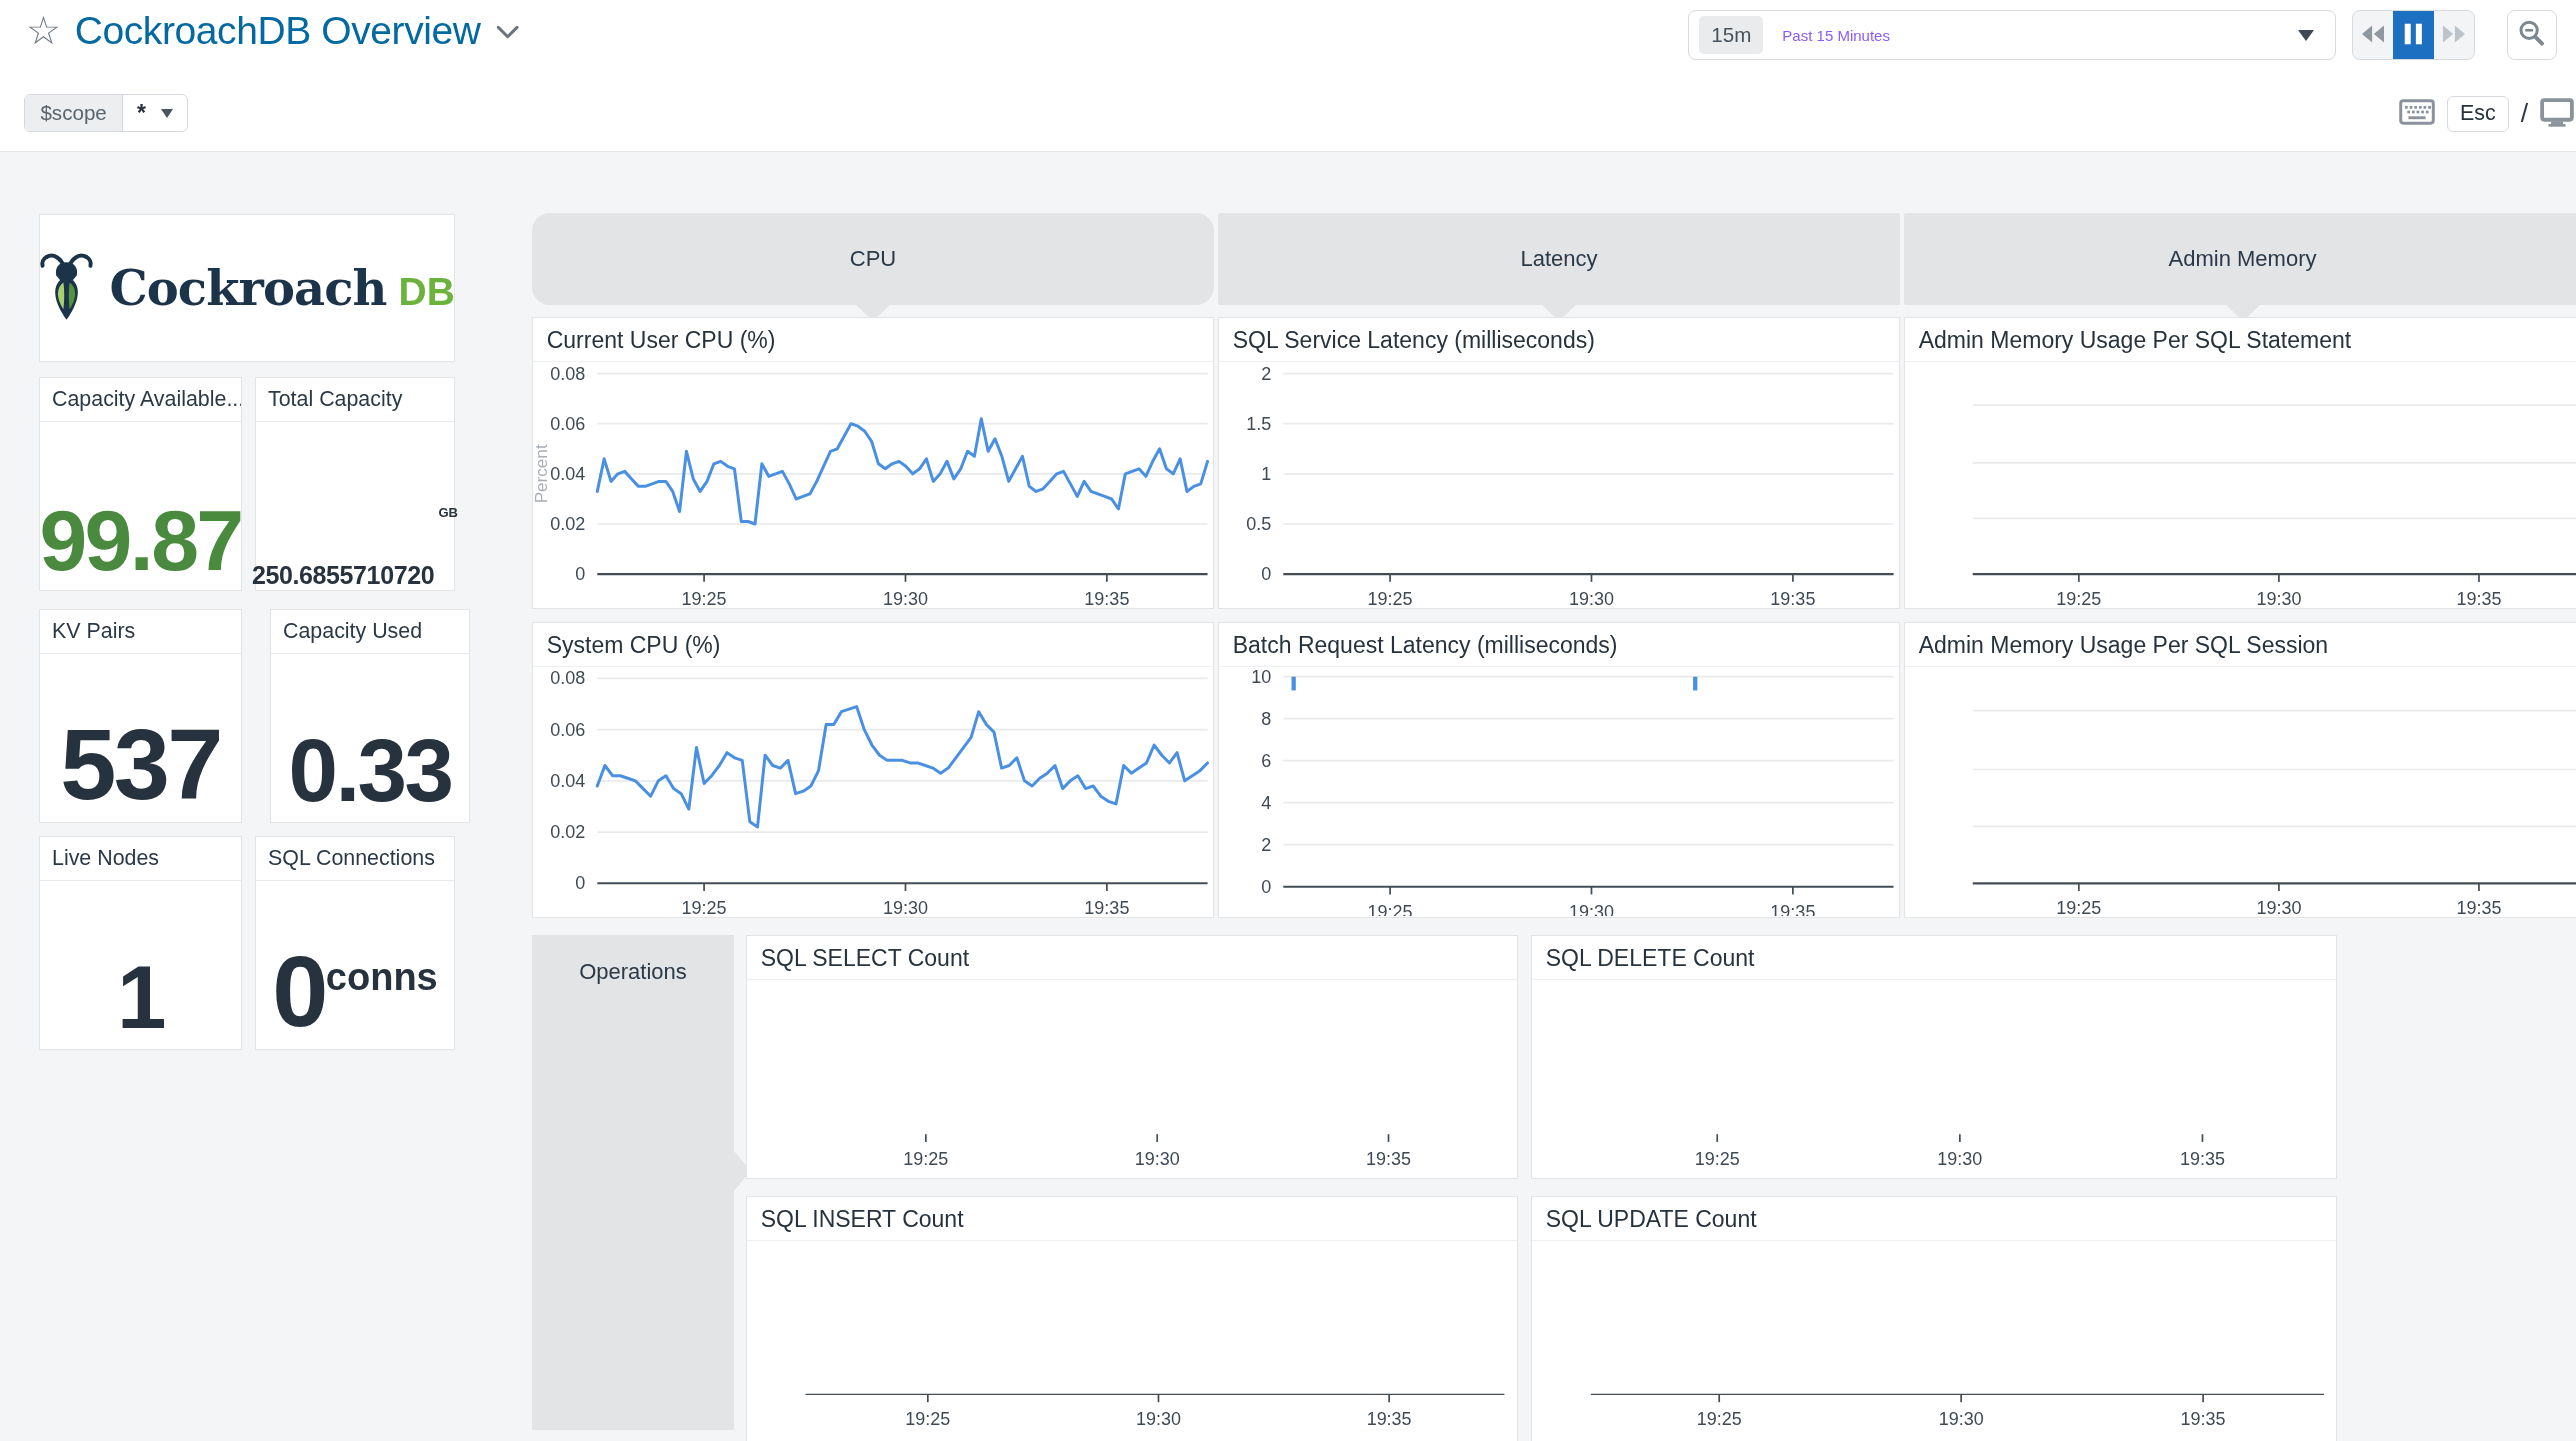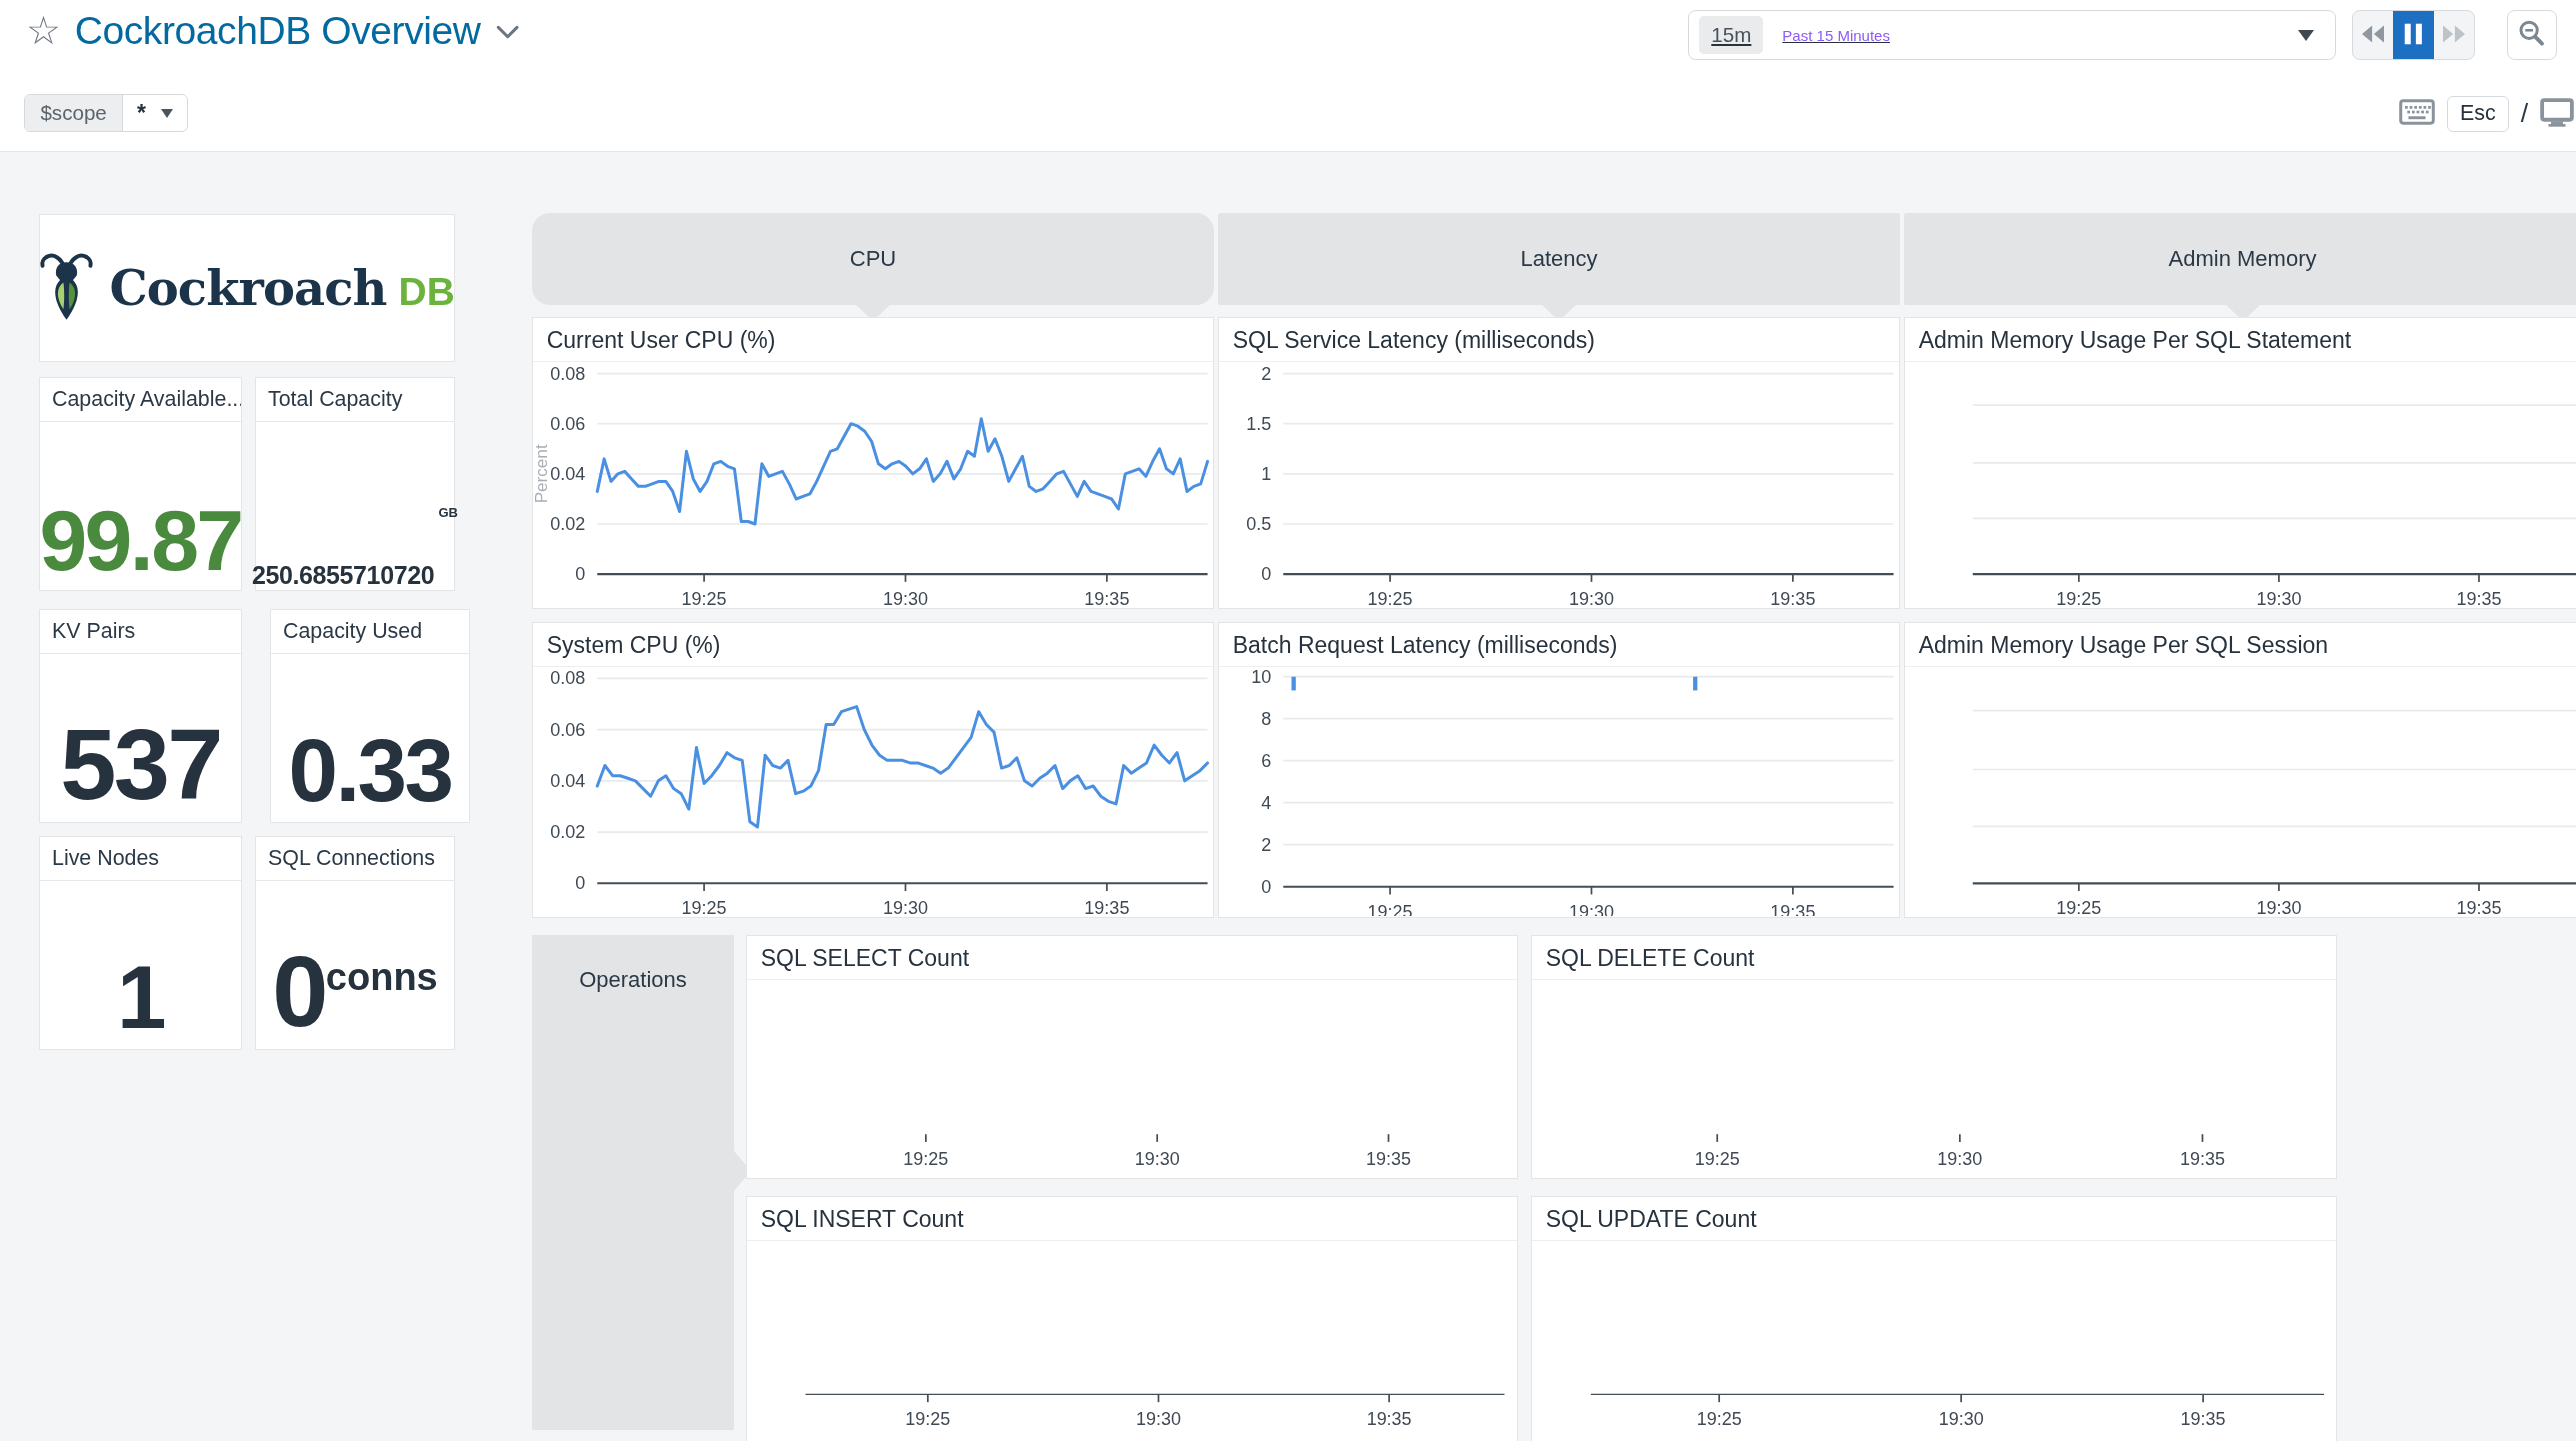--- a/index.html
+++ b/index.html
@@ -9,21 +9,21 @@
   
   .topbar{position:absolute;left:0;top:0;width:2576px;height:152px;background:#ffffff;
           border-bottom:1.7px solid #e4e6e8;box-sizing:border-box;}
   .title-row{position:absolute;left:26px;top:8.6px;display:flex;align-items:center;gap:13.7px;}
   .star{font-size:39px;line-height:1;color:#6f7983;}
   .page-title{margin:0;font-size:39px;font-weight:500;color:#0369a1;letter-spacing:-0.4px;}
   .chev{margin-top:6.9px;}
 
   .time-combo{position:absolute;left:1688px;top:10.3px;width:648px;height:50px;background:#fff;
               border:1.7px solid #d6dade;border-radius:7.7px;display:flex;align-items:center;
-              box-sizing:border-box;cursor:pointer;text-decoration:underline;}
+              box-sizing:border-box;cursor:pointer;}
   .time-badge{background:#e9ebed;border-radius:5.1px;padding:6.9px 12px;margin-left:10.3px;
               font-size:20.6px;color:#48525b;}
   .time-label{margin-left:19px;font-size:15px;color:#8b5cf6;}
   .caret{width:0;height:0;border-left:8.6px solid transparent;border-right:8.6px solid transparent;
          border-top:11px solid #3f4954;}
   .time-combo .caret{margin-left:auto;margin-right:20.6px;}
 
   .btn-group{position:absolute;left:2352px;top:10.3px;width:123px;height:50px;background:#f3f4f5;
              border:1.7px solid #d6dade;border-radius:7.7px;display:flex;overflow:hidden;box-sizing:border-box;}
   .pb{flex:1;display:flex;align-items:center;justify-content:center;background:transparent;
@@ -68,21 +68,21 @@
 
   
   .group-hdr{position:absolute;background:#e3e4e6;border-radius:2.6px;display:flex;align-items:center;
              justify-content:center;font-size:22px;color:#2b3947;cursor:move;}
   .group-hdr .ptr{position:absolute;left:50%;bottom:-16.3px;margin-left:-18px;width:0;height:0;
                   border-left:18px solid transparent;border-right:18px solid transparent;
                   border-top:17px solid #e3e4e6;}
 
   .ops{position:absolute;left:532px;top:935px;width:202px;height:495px;background:#e3e4e6;
        font-size:22px;color:#2b3947;text-align:center;cursor:move;}
-  .ops-label{padding-top:32px;}
+  .ops-label{padding-top:24px;}
   .ops .ptr{position:absolute;right:-17px;top:216px;width:0;height:0;border-top:20px solid transparent;
             border-bottom:20px solid transparent;border-left:17px solid #e3e4e6;}
 
   
   .ct{margin:0;height:43px;line-height:45px;padding:0 13.7px;font-size:23px;font-weight:400;
       color:#26323d;border-bottom:1.7px solid #edeff1;white-space:nowrap;overflow:hidden;}
   .plot{position:absolute;left:0;top:45px;right:0;bottom:0;}
   .plot svg{position:absolute;left:0;top:0;}
   .tick{font-family:"Liberation Sans",sans-serif;font-size:21px;fill:#3f4954;}
   .ylab{font-family:"Liberation Sans",sans-serif;font-size:20px;fill:#a7aeb5;}

